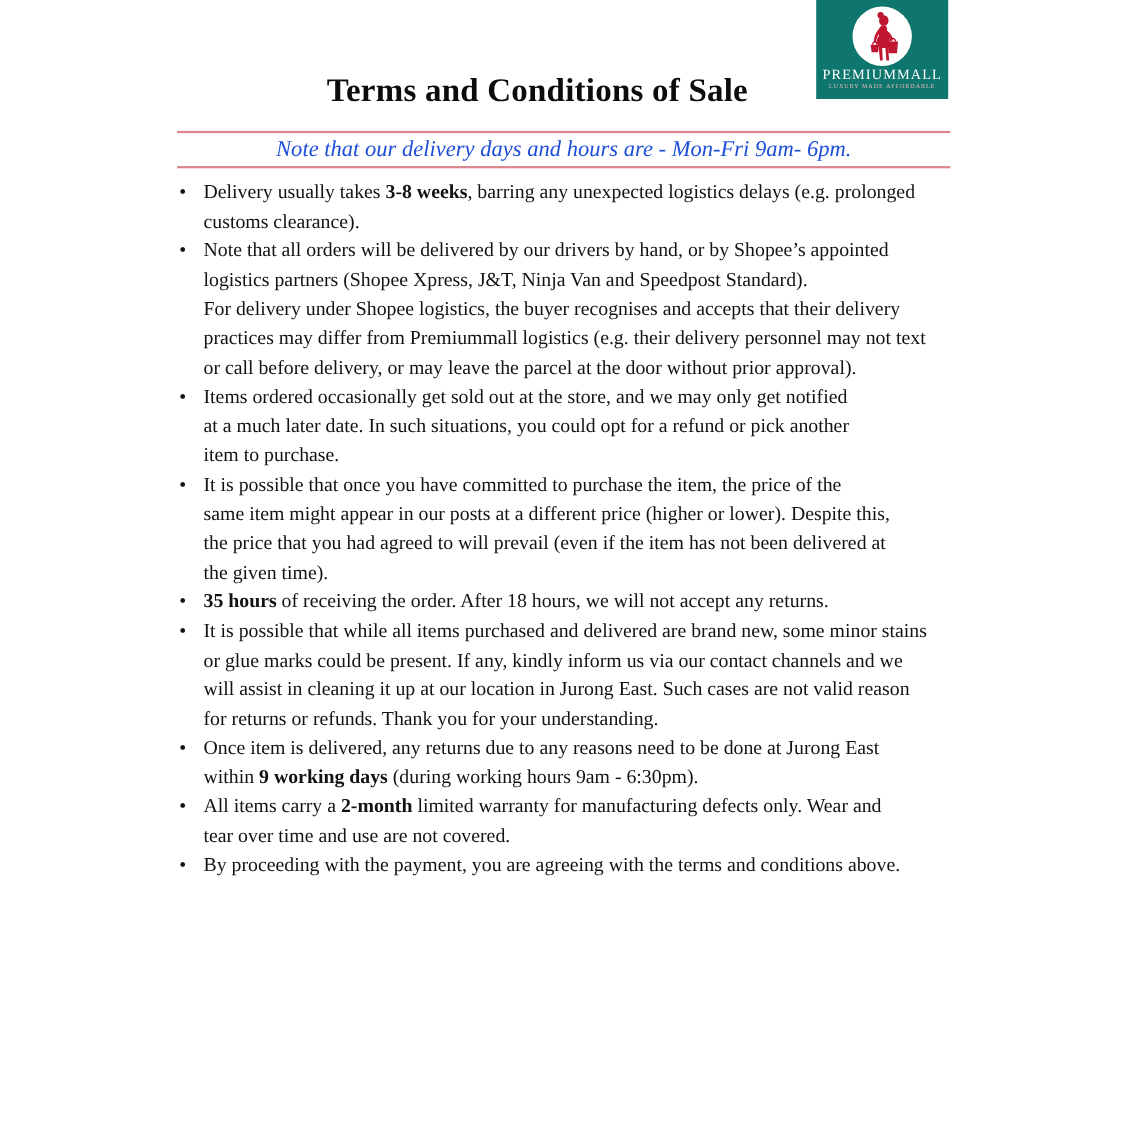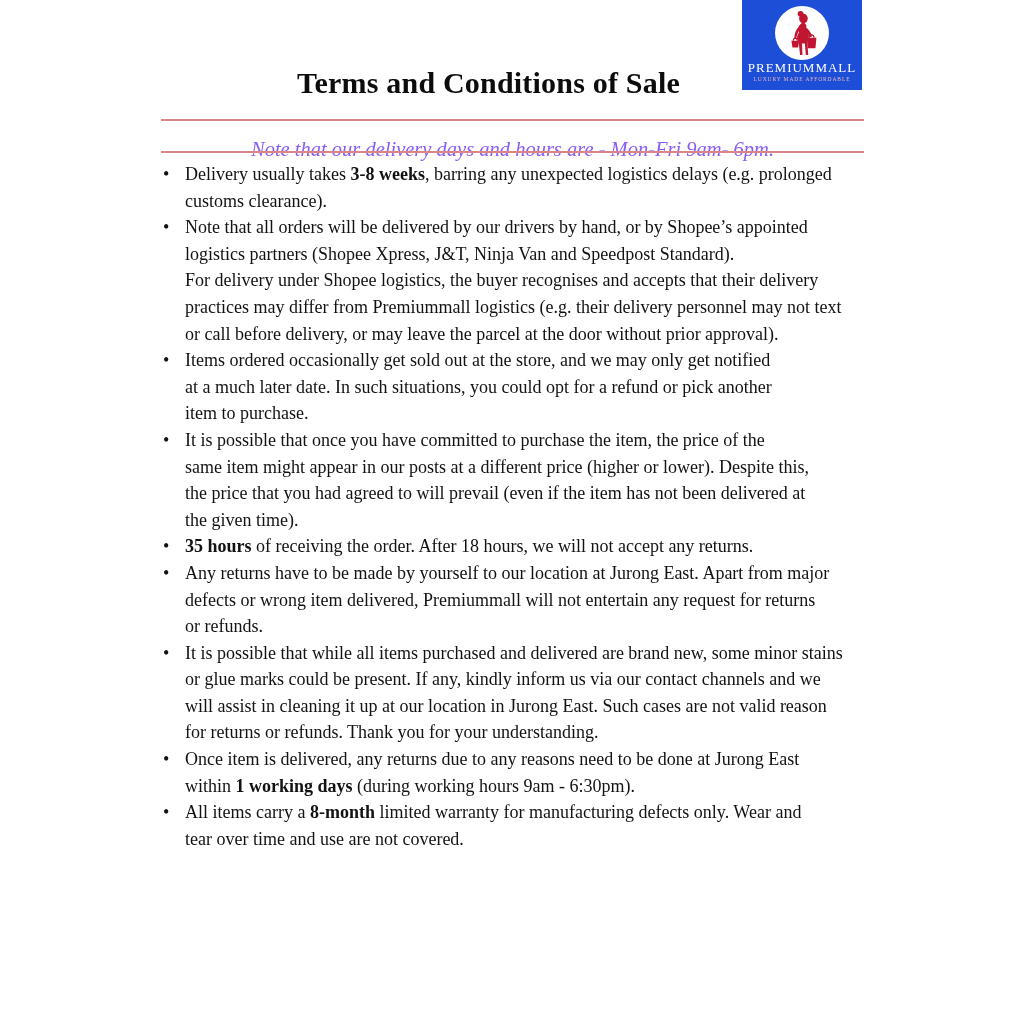--- a/index.html
+++ b/index.html
@@ -6,41 +6,41 @@
   body{
     width:1024px;height:1024px;background:#ffffff;position:relative;
     font-family:"Liberation Serif", serif;color:#121212;overflow:hidden;
   }
   .page-title{
     position:absolute;top:66px;left:0;width:977px;text-align:center;
     font-weight:bold;font-size:30px;letter-spacing:.2px;color:#0c0c0c;
   }
   .brand-logo{
     position:absolute;left:742px;top:0;width:120px;height:90px;
-    background:#1d4ed8;text-align:center;
+    background:#0f766e;text-align:center;
   }
   .logo-circle{
     width:54px;height:54px;border-radius:50%;background:#ffffff;
     margin:6px auto 1px auto;display:flex;align-items:center;justify-content:center;
     overflow:hidden;
   }
   .logo-name{
     color:#ffffff;font-size:13px;line-height:14px;letter-spacing:1px;font-weight:normal;
   }
   .logo-tagline{
     color:#eab6bd;font-size:5.5px;line-height:8px;letter-spacing:.9px;
   }
   .rule{
     position:absolute;left:161px;width:703px;height:2px;background:#d9858b;
   }
   #rule-top{top:119px;}
   #rule-bottom{top:151px;}
   .delivery-notice{
     position:absolute;top:122px;left:161px;width:703px;text-align:center;
-    font-style:italic;font-size:20.5px;line-height:28px;color:#8b5cf6;margin-top:13px;
+    font-style:italic;font-size:20.5px;line-height:28px;color:#1d4ed8;
   }
   .terms-wrap{
     position:absolute;top:161px;left:160px;width:748px;
   }
   ul.terms-list{list-style:none;margin:0;padding:0;}
   ul.terms-list li{
     position:relative;padding-left:25px;
     font-size:18px;line-height:26.6px;
     white-space:pre-line;
   }
@@ -97,25 +97,23 @@
 practices may differ from Premiummall logistics (e.g. their delivery personnel may not text
 or call before delivery, or may leave the parcel at the door without prior approval).</span></li>
       <li><span>Items ordered occasionally get sold out at the store, and we may only get notified
 at a much later date. In such situations, you could opt for a refund or pick another
 item to purchase.</span></li>
       <li><span>It is possible that once you have committed to purchase the item, the price of the
 same item might appear in our posts at a different price (higher or lower). Despite this,
 the price that you had agreed to will prevail (even if the item has not been delivered at
 the given time).</span></li>
       <li><b>35 hours</b><span> of receiving the order. After 18 hours, we will not accept any returns.</span></li>
-      <li><span>Any returns have to be made by yourself to our location at Jurong East. Apart from major
-defects or wrong item delivered, Premiummall will not entertain any request for returns
-or refunds.</span></li>
       <li><span>It is possible that while all items purchased and delivered are brand new, some minor stains
 or glue marks could be present. If any, kindly inform us via our contact channels and we
 will assist in cleaning it up at our location in Jurong East. Such cases are not valid reason
 for returns or refunds. Thank you for your understanding.</span></li>
       <li><span>Once item is delivered, any returns due to any reasons need to be done at Jurong East
-within </span><b>1 working days</b><span> (during working hours 9am - 6:30pm).</span></li>
-      <li><span>All items carry a </span><b>8-month</b><span> limited warranty for manufacturing defects only. Wear and
+within </span><b>9 working days</b><span> (during working hours 9am - 6:30pm).</span></li>
+      <li><span>All items carry a </span><b>2-month</b><span> limited warranty for manufacturing defects only. Wear and
 tear over time and use are not covered.</span></li>
+      <li><span>By proceeding with the payment, you are agreeing with the terms and conditions above.</span></li>
     </ul>
 </div>
 
 </body></html>

